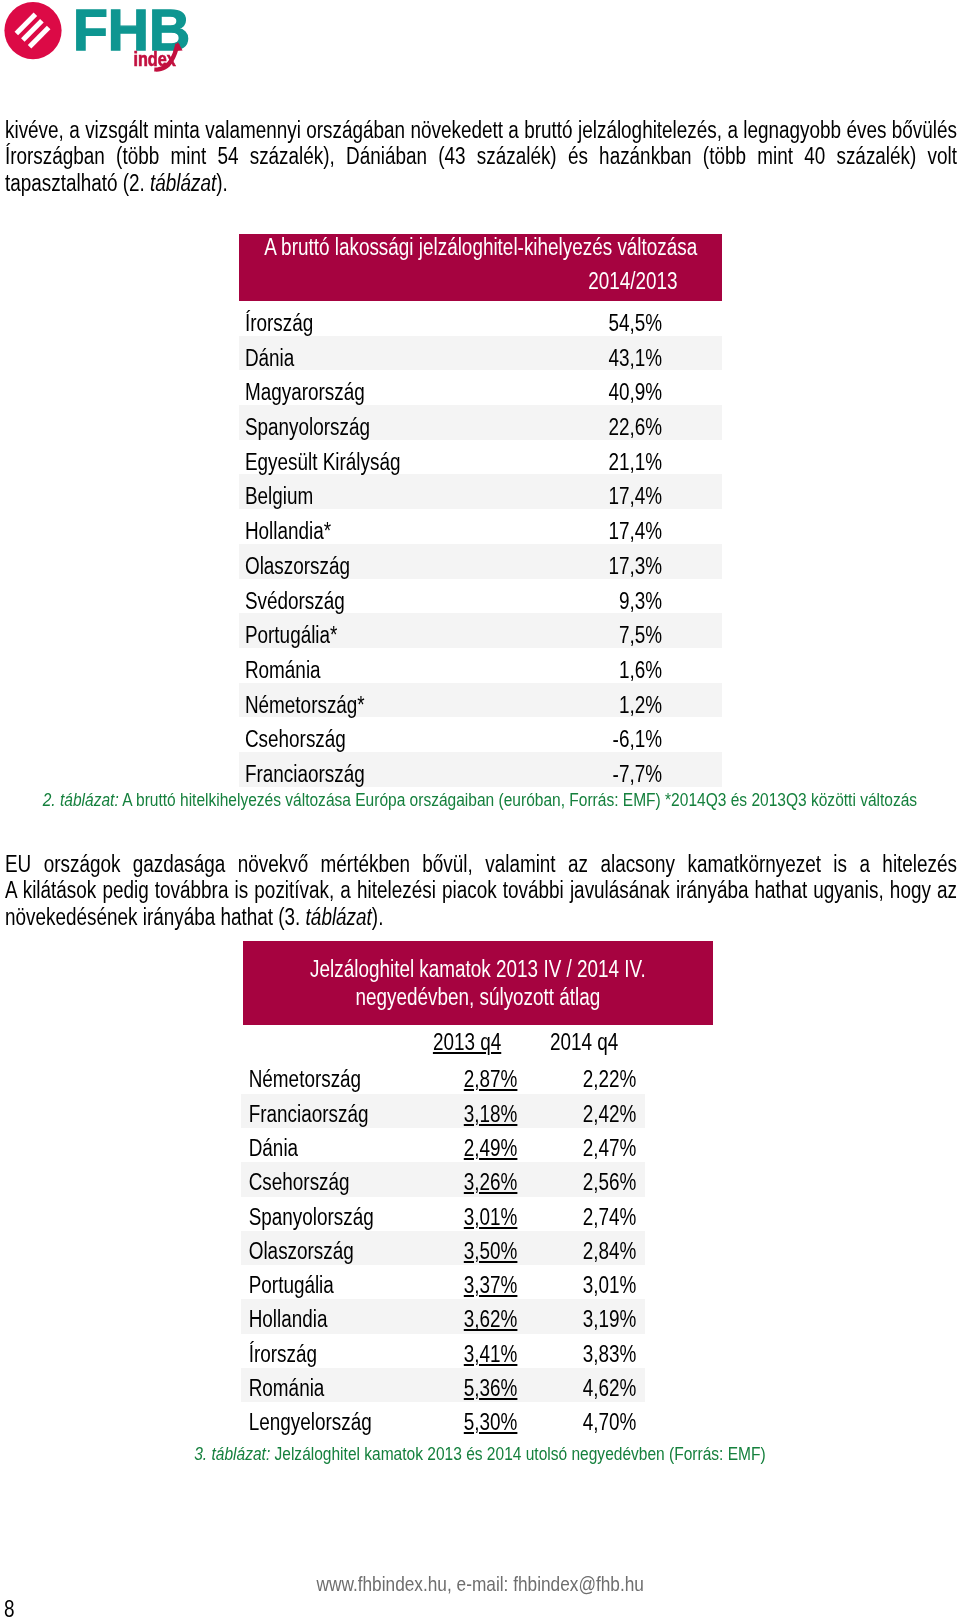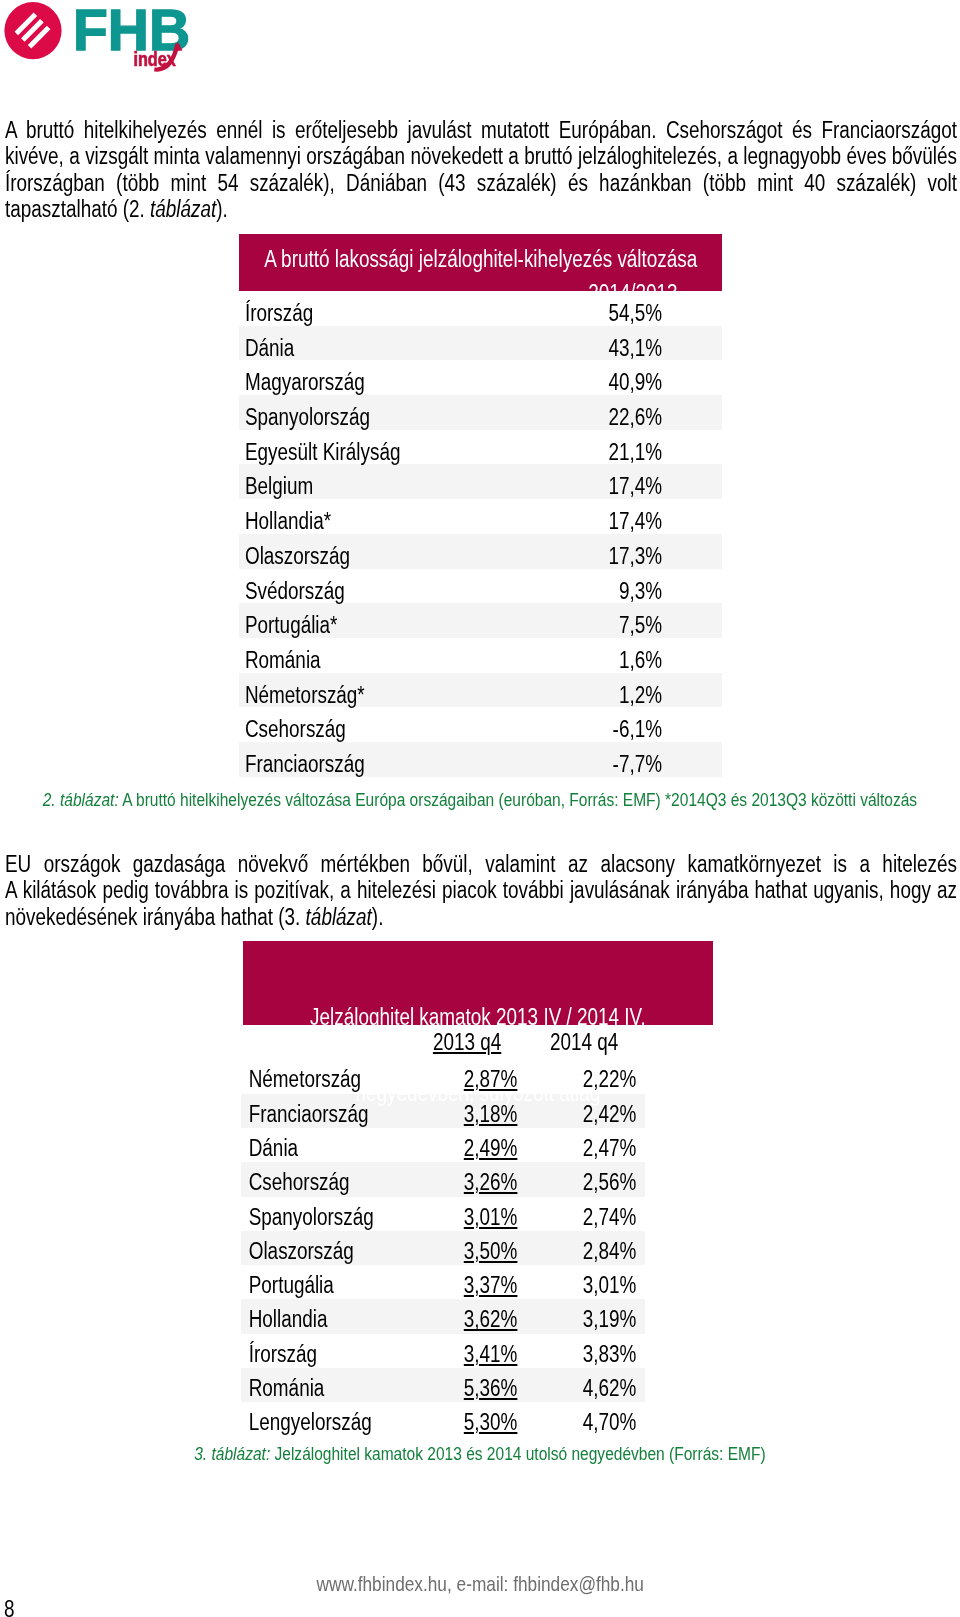--- a/index.html
+++ b/index.html
@@ -41,31 +41,31 @@
   .sline{transform:scaleX(0.822);transform-origin:center;white-space:pre;}
 
   
   .tbl{position:absolute;}
   .tbl .hdr{background:#A60340;color:#fff;box-sizing:border-box;}
   .row{display:flex;align-items:center;box-sizing:border-box;}
   .row.alt{background:#F4F4F4;}
 
   
   .t2{left:239px;top:234px;width:483px;font-size:23px;}
-  .t2 .hdr{height:57px;box-sizing:border-box;padding-top:12px;line-height:26.4px;}
+  .t2 .hdr{height:67px;box-sizing:border-box;padding-top:0;line-height:26.4px;}
   .t2 .hdr .l1{height:26.4px;}
   .t2 .hdr .l2{height:26.4px;padding-right:44px;padding-top:8px;}
   .t2 .row{height:34.7px;align-items:flex-start;padding-top:9px;line-height:26.4px;}
   .t2 .c-name{width:303px;padding-left:6px;box-sizing:border-box;}
   .t2 .c-val{width:180px;padding-right:60px;box-sizing:border-box;}
 
   
   .t3{left:243px;top:941px;width:470px;font-size:23px;}
   .t3 .hdr{height:83.5px;box-sizing:border-box;padding-top:15px;line-height:27.5px;}
-  .t3 .hdr .l1{height:27.5px;margin-top:48px;}
+  .t3 .hdr .l1{height:27.5px;}
   .t3 .row{height:34.3px;align-items:flex-start;padding-top:7px;line-height:26.4px;
            position:relative;}
   .t3 .row.alt{background:transparent;}
   .t3 .row.alt::before{content:"";position:absolute;left:-1.75px;top:0;
         width:403.5px;height:34.3px;background:#F4F4F4;z-index:-1;}
   .t3 .colhdr{height:34.9px;padding-top:4px;}
   .t3 .c0{width:188px;padding-left:6px;box-sizing:border-box;}
   .t3 .c1{width:119.35px;text-decoration:underline;}
   .t3 .c2{width:119.35px;}
   
@@ -106,23 +106,20 @@
                C 176.2 57.2 178.4 50.6 179.6 44.0
                L 175.4 43.4
                C 174.0 50.0 171.8 56.2 168.6 60.6
                C 165.0 65.6 160.2 67.8 154.4 67.6 Z"></path>
       <path class="idx-head" d="M 177.8 42.0 L 182.6 50.6 L 173.0 51.3 Z"></path>
     </svg>
   </div>
 
   <div class="para p1">
       <div class="pline">
-        <div class="sq" style="width: 1158.15px; transform: scaleX(0.822);">A bruttó hitelkihelyezés ennél is erőteljesebb javulást mutatott Európában. Csehországot és Franciaországot</div>
-      </div>
-      <div class="pline">
         <div class="sq" style="width: 1158.15px; transform: scaleX(0.822);">kivéve, a vizsgált minta valamennyi országában növekedett a bruttó jelzáloghitelezés, a legnagyobb éves bővülés</div>
       </div>
       <div class="pline">
         <div class="sq" style="width: 1158.15px; transform: scaleX(0.822);">Írországban (több mint 54 százalék), Dániában (43 százalék) és hazánkban (több mint 40 százalék) volt</div>
       </div>
       <div class="pline last">
         <div class="sq" style="width: 1158.15px; transform: scaleX(0.822);"><span>tapasztalható (2. </span><span class="it">táblázat</span><span>).</span></div>
       </div>
     </div>
 

